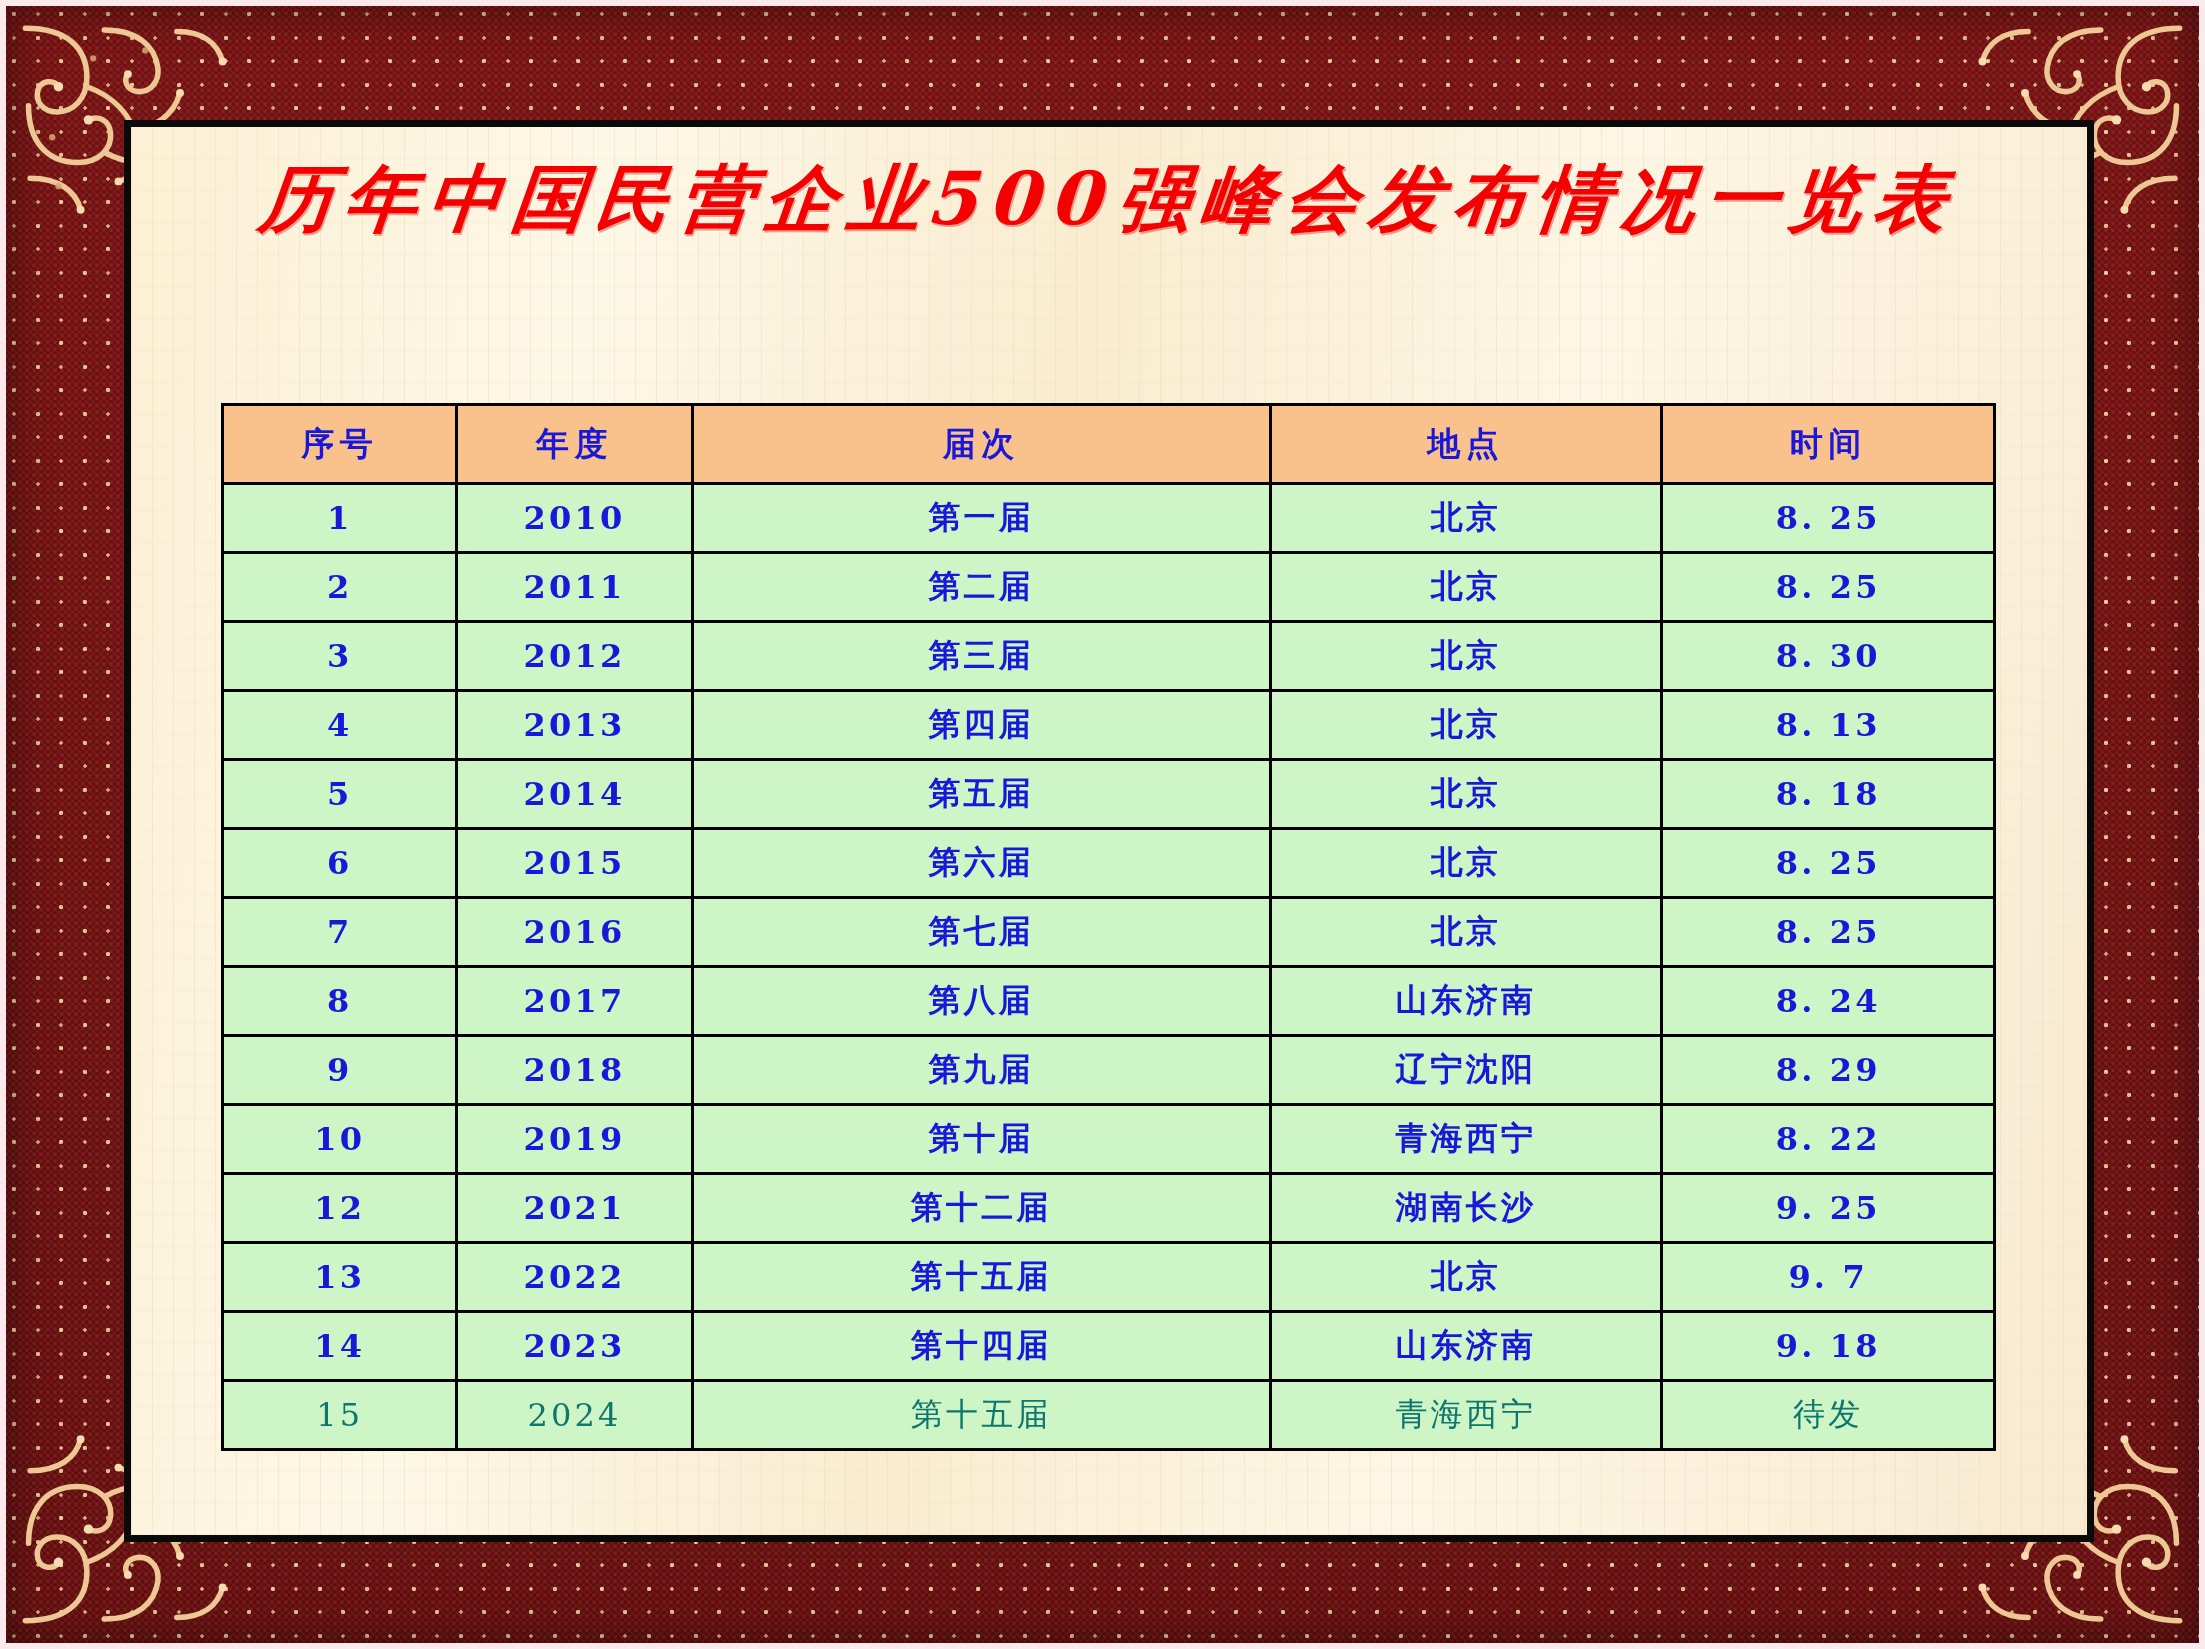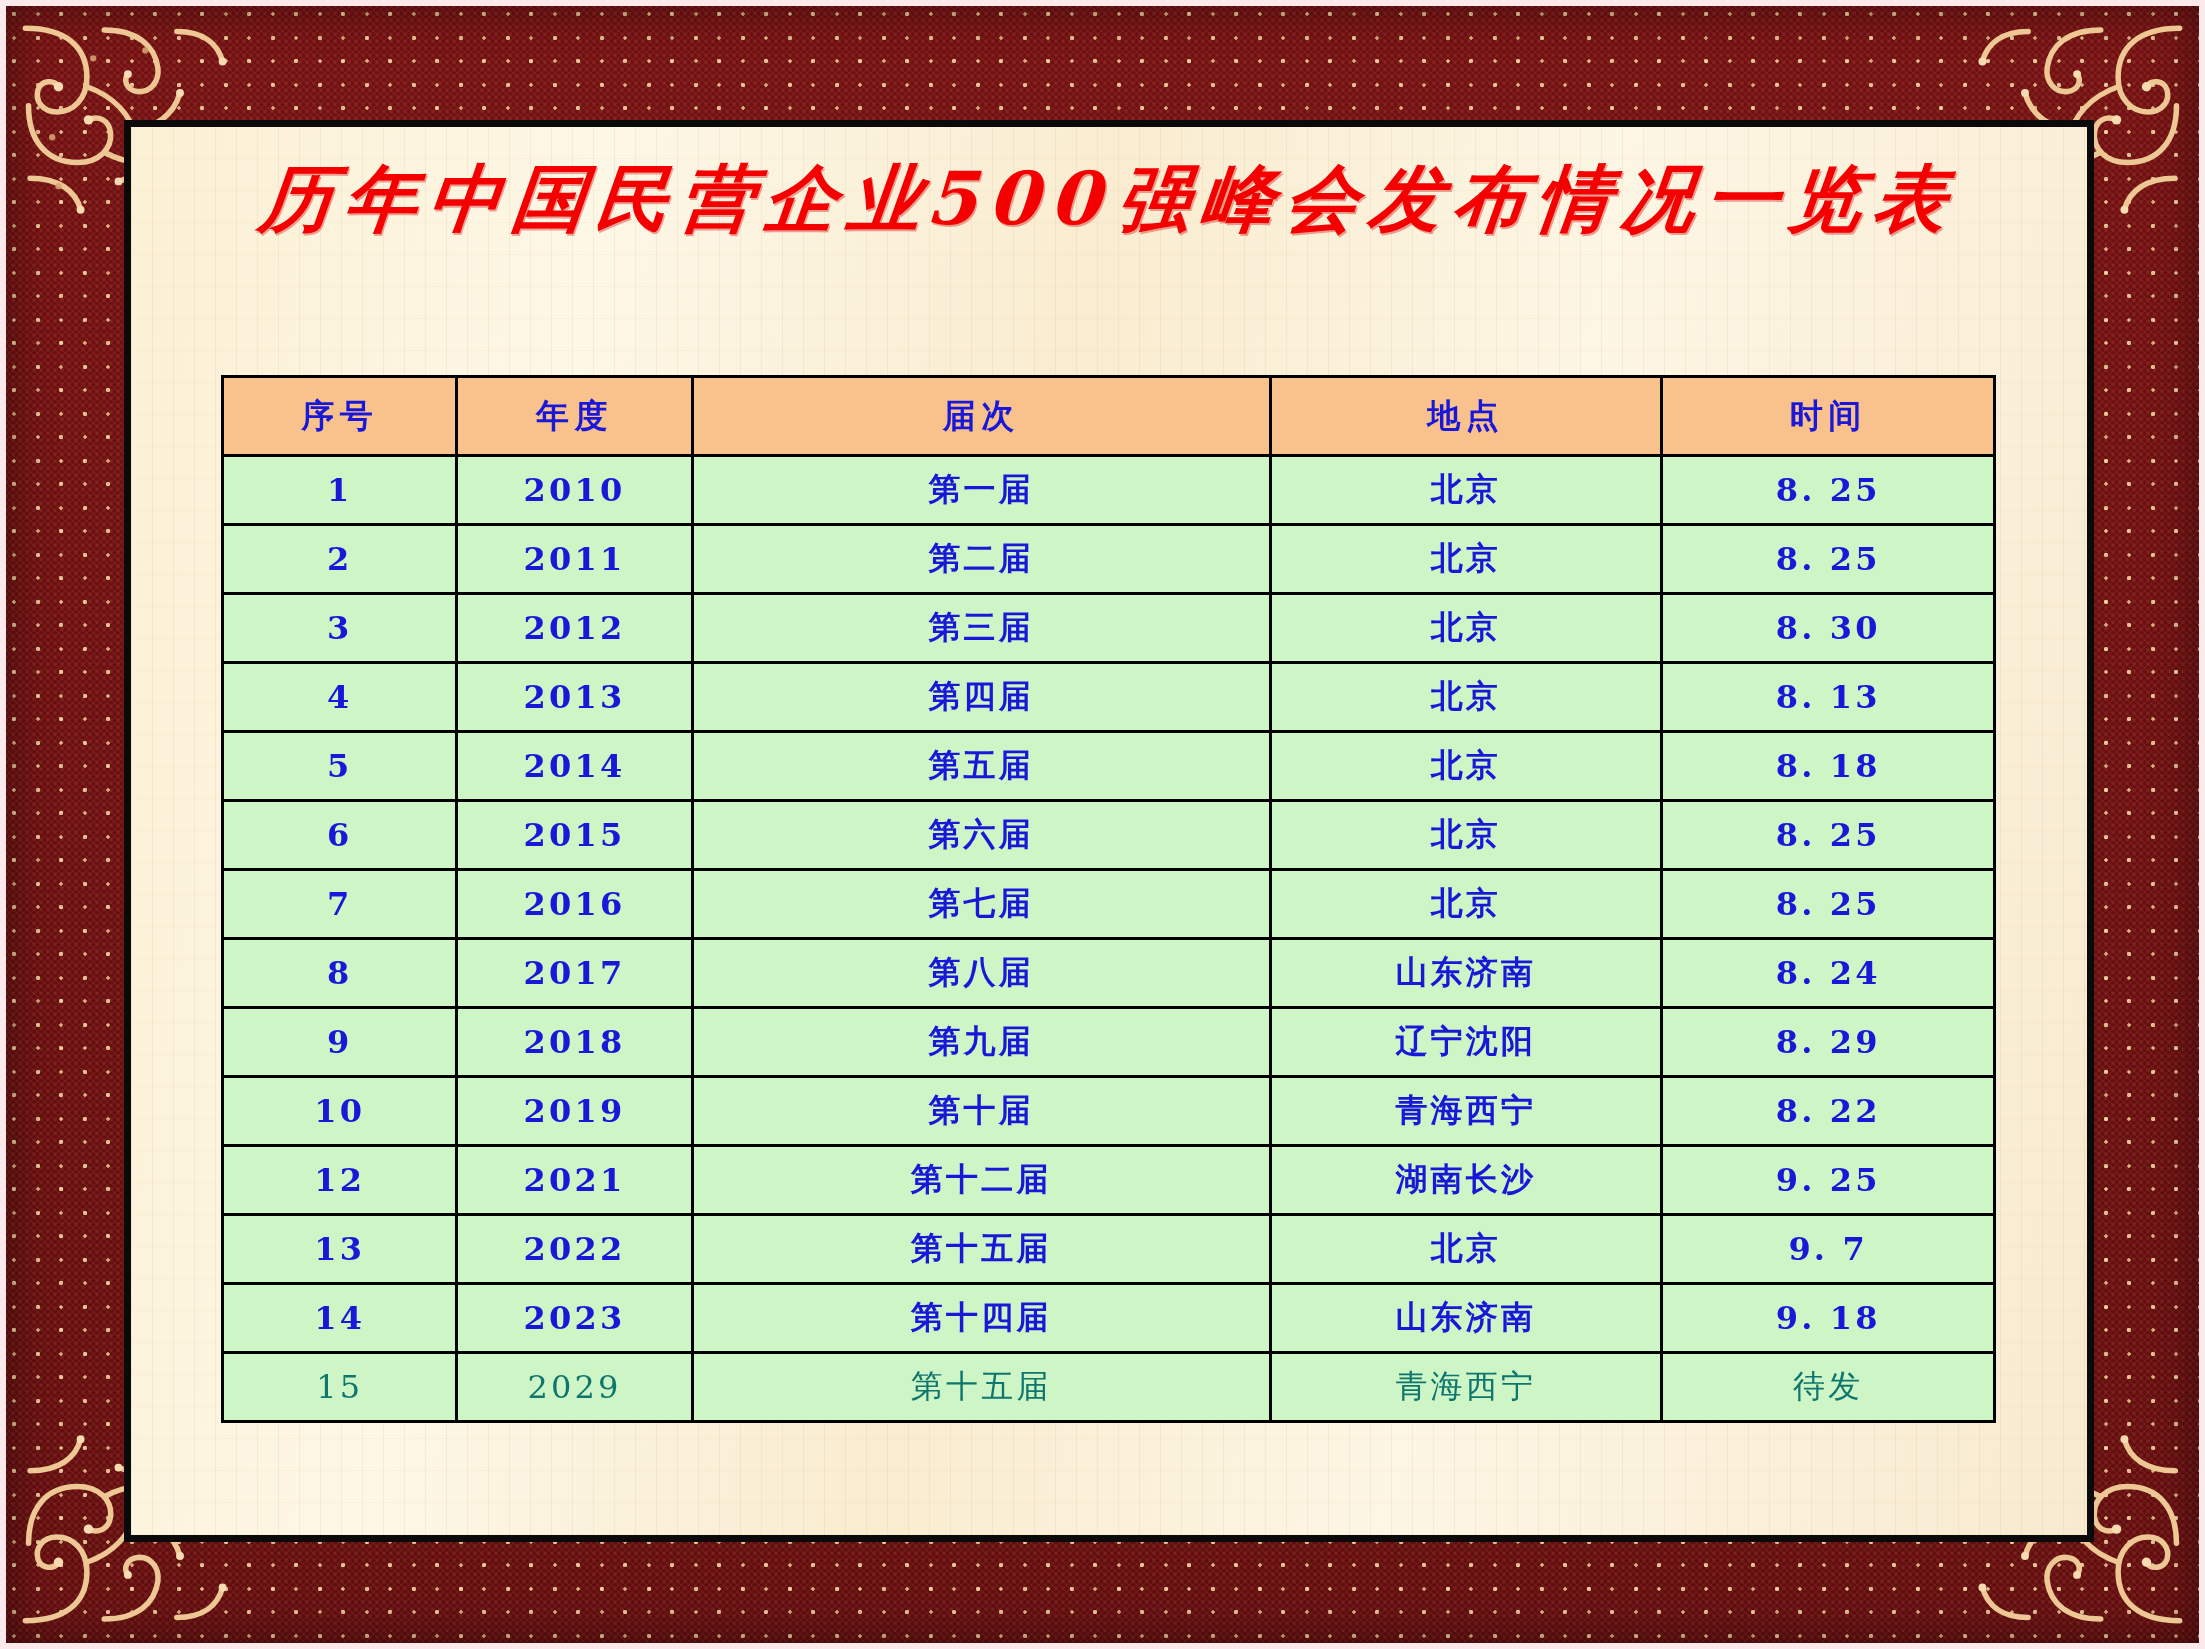--- a/index.html
+++ b/index.html
@@ -90,20 +90,21 @@
   .tbl-wrap{
     position:absolute;
     left:90px;top:248px;
     width:1775px;
   }
   table.main{
     width:100%;
     border-collapse:collapse;
     table-layout:fixed;
     background:#cdf5c6;
+    margin-top:28px;
   }
   table.main td,table.main th{
     border:3.2px solid #000;
     text-align:center;
     vertical-align:middle;
     padding:0;
     height:66px;
     font-family:"DejaVu Serif","Liberation Serif",serif;
   }
   table.main thead th{
@@ -353,21 +354,21 @@
               </tr>
               <tr>
                 <td>14</td>
                 <td>2023</td>
                 <td>第十四届</td>
                 <td>山东济南</td>
                 <td>9. 18</td>
               </tr>
               <tr class="pending">
                 <td>15</td>
-                <td>2029</td>
+                <td>2024</td>
                 <td>第十五届</td>
                 <td>青海西宁</td>
                 <td>待发</td>
               </tr>
             </tbody>
         </table>
       </div>
 
     </div>
   </div>

